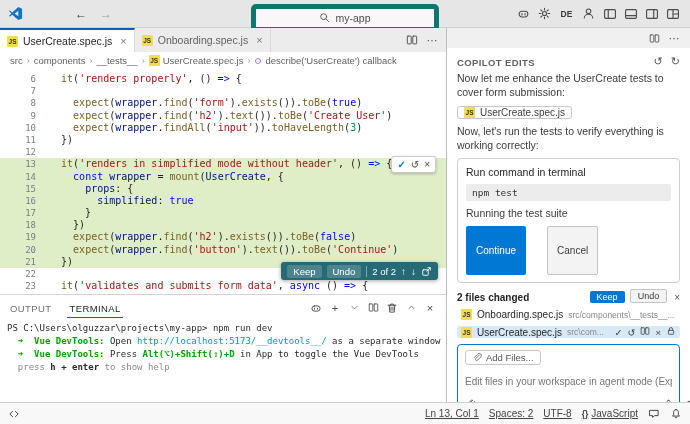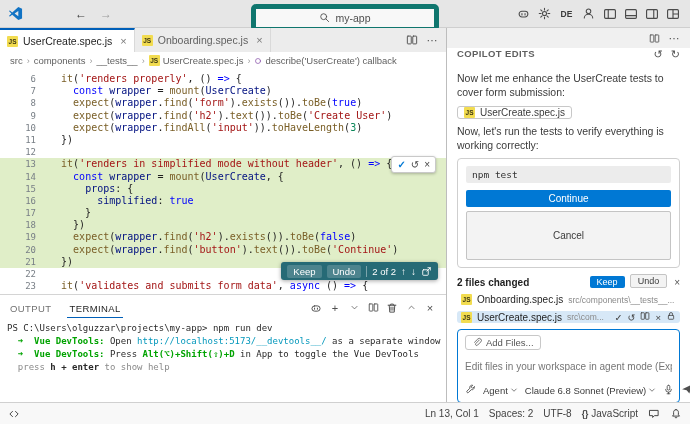--- a/index.html
+++ b/index.html
@@ -59,31 +59,31 @@
   .term-tab{font-size:9.5px;letter-spacing:.4px;color:#717171;padding:5px 2px 3px 2px;margin-right:14px;}
   .term-tab.active{color:#1f1f1f;border-bottom:1px solid #005fb8;}
   .term-actions{margin-left:auto;display:flex;align-items:center;gap:3px;color:#4f4f4f;}
   .term-body{flex:1;padding:2px 0 0 7px;font-family:"DejaVu Sans Mono",monospace;font-size:9px;line-height:13px;white-space:pre;overflow:hidden;}
   .term-row{height:13px;}
   .tt-d{color:#2a2a2a;}.tt-g{color:#00a300;}.tt-gb{color:#00a300;font-weight:bold;}.tt-c{color:#0598bc;}.tt-m{color:#8a8a8a;}.tt-b{color:#2a2a2a;font-weight:bold;}
 
   
   .side{flex:1;display:flex;flex-direction:column;background:#fff;min-width:0;}
   .side-strip{height:20px;flex:none;background:#f0f0f0;display:flex;align-items:center;justify-content:flex-end;gap:4px;padding:0 8px;color:#555;}
-  .side-head{height:20px;flex:none;display:flex;align-items:flex-start;padding:0 10px;}
+  .side-head{height:20px;flex:none;display:flex;align-items:flex-end;padding:0 10px;}
   .side-title{font-size:9.5px;font-weight:bold;letter-spacing:.4px;color:#5f5f5f;}
   .side-head-actions{margin-left:auto;display:flex;gap:8px;color:#4f4f4f;font-size:11px;}
   .side-body{flex:1;min-height:0;display:flex;flex-direction:column;padding:4px 10px 8px 10px;gap:6px;overflow:hidden;}
   .msg{font-size:10.5px;line-height:1.32;color:#3b3b3b;}
   .chip{display:inline-flex;align-items:center;gap:5px;border:1px solid #c8c8c8;border-radius:3px;height:17px;padding:0 6px;font-size:10px;color:#3b3b3b;align-self:flex-start;background:#fff;box-sizing:border-box;}
   .card{border:1px solid #cfcfcf;border-radius:4px;padding:7px 8px;display:flex;flex-direction:column;gap:6px;}
   .card-title{font-size:10.5px;color:#1f1f1f;}
   .cmdbox{background:#ececec;border-radius:2px;padding:3px 6px;font-family:"DejaVu Sans Mono",monospace;font-size:9.5px;color:#333;}
   .card-status{font-size:10.5px;color:#3b3b3b;}
-  .card-btns{display:flex;gap:4px;margin-top:1px;flex-direction:column;}
+  .card-btns{display:flex;gap:21px;margin-top:1px;}
   .btn{border-radius:2px;font-size:10px;padding:3px 10px;display:inline-flex;align-items:center;justify-content:center;box-sizing:border-box;}
   .btn.primary{background:#0078d4;color:#fff;}
   .btn.secondary{background:#f3f3f3;border:1px solid #c4c4c4;color:#3b3b3b;padding:18px 9px;}
   .btn.mini{font-size:9px;padding:1px 7px;}
   .files-head{display:flex;align-items:flex-end;gap:5px;}
   .files-label{font-size:10px;font-weight:bold;color:#1f1f1f;margin-right:auto;}
   .fh-close{color:#555;font-size:10px;margin-left:2px;}
   .file-row{display:flex;align-items:center;gap:5px;height:18px;padding:0 4px;border-radius:3px;font-size:10px;color:#1f1f1f;}
   .file-row.selected{background:#d7e8f7;}
   .fname{flex:none;}
@@ -92,21 +92,21 @@
   .chat{flex:none;border:1px solid #0078d4;border-radius:4px;padding:5px 7px;display:flex;flex-direction:column;gap:11px;margin-top:auto;}
   .chat-chip{display:inline-flex;align-items:center;gap:4px;border:1px solid #c8c8c8;border-radius:3px;height:15px;padding:0 6px;font-size:9.5px;color:#555;align-self:flex-start;box-sizing:border-box;}
   .chat-ph{font-size:10px;color:#767676;white-space:nowrap;overflow:hidden;}
   .chat-row{display:flex;align-items:center;gap:7px;color:#4f4f4f;}
   .picker{display:flex;align-items:center;gap:2px;font-size:9.5px;color:#3b3b3b;white-space:nowrap;}
   .chat-right{margin-left:auto;display:flex;align-items:center;gap:7px;}
 
   
   .statusbar{position:absolute;left:0;right:0;bottom:0;height:22px;background:#f8f8f8;border-top:1px solid #d0d0d0;display:flex;align-items:center;padding:0 8px;font-size:10px;color:#424242;box-sizing:border-box;}
   .sb-right{margin-left:auto;display:flex;align-items:center;gap:10px;}
-  .sb-item{display:flex;align-items:center;gap:3px;}
+  .sb-item{display:flex;align-items:center;gap:3px;text-decoration:underline;}
   .sb-braces{font-size:8.5px;font-weight:bold;}
 </style>
 </head>
 <body>
 
 <div class="app">
 
   <div class="titlebar">
     <span class="tb-logo">
       <svg class="f" width="15" height="15" viewBox="0 0 16 16">
@@ -215,21 +215,21 @@
                 <circle cx="8" cy="8" r="5"></circle>
               </svg>
             </span>
           <span>describe('UserCreate') callback</span>
         </span>
       </div>
 
       <div class="code-area">
         <div id="code-lines">
             <div class="code-row"><span class="gutter">6</span><span class="code-text"><span class="tk-p">  </span><span class="tk-f">it</span><span class="tk-p">(</span><span class="tk-s">'renders properly'</span><span class="tk-p">, () </span><span class="tk-k">=&gt;</span><span class="tk-p"> {</span></span></div>
-            <div class="code-row"><span class="gutter">7</span><span class="code-text"><span class="tk-p">    </span><span class="tk-k">const</span><span class="tk-p"> </span><span class="tk-v">wrapper</span><span class="tk-p"> = </span><span class="tk-f">mount</span><span class="tk-p">(</span><span class="tk-v">UserCreate</span><span class="tk-p">)</span></span></div>
+            <div class="code-row"><span class="gutter">7</span></div>
             <div class="code-row"><span class="gutter">8</span><span class="code-text"><span class="tk-p">    </span><span class="tk-f">expect</span><span class="tk-p">(</span><span class="tk-v">wrapper</span><span class="tk-p">.</span><span class="tk-f">find</span><span class="tk-p">(</span><span class="tk-s">'form'</span><span class="tk-p">).</span><span class="tk-f">exists</span><span class="tk-p">()).</span><span class="tk-f">toBe</span><span class="tk-p">(</span><span class="tk-k">true</span><span class="tk-p">)</span></span></div>
             <div class="code-row"><span class="gutter">9</span><span class="code-text"><span class="tk-p">    </span><span class="tk-f">expect</span><span class="tk-p">(</span><span class="tk-v">wrapper</span><span class="tk-p">.</span><span class="tk-f">find</span><span class="tk-p">(</span><span class="tk-s">'h2'</span><span class="tk-p">).</span><span class="tk-f">text</span><span class="tk-p">()).</span><span class="tk-f">toBe</span><span class="tk-p">(</span><span class="tk-s">'Create User'</span><span class="tk-p">)</span></span></div>
             <div class="code-row"><span class="gutter">10</span><span class="code-text"><span class="tk-p">    </span><span class="tk-f">expect</span><span class="tk-p">(</span><span class="tk-v">wrapper</span><span class="tk-p">.</span><span class="tk-f">findAll</span><span class="tk-p">(</span><span class="tk-s">'input'</span><span class="tk-p">)).</span><span class="tk-f">toHaveLength</span><span class="tk-p">(</span><span class="tk-n">3</span><span class="tk-p">)</span></span></div>
             <div class="code-row"><span class="gutter">11</span><span class="code-text"><span class="tk-p">  })</span></span></div>
             <div class="code-row"><span class="gutter">12</span><span class="code-text"></span></div>
             <div class="code-row added"><span class="gutter">13</span><span class="code-text"><span class="tk-p">  </span><span class="tk-f">it</span><span class="tk-p">(</span><span class="tk-s">'renders in simplified mode without header'</span><span class="tk-p">, () </span><span class="tk-k">=&gt;</span><span class="tk-p"> {</span></span></div>
             <div class="code-row added"><span class="gutter">14</span><span class="code-text"><span class="tk-p">    </span><span class="tk-k">const</span><span class="tk-p"> </span><span class="tk-v">wrapper</span><span class="tk-p"> = </span><span class="tk-f">mount</span><span class="tk-p">(</span><span class="tk-v">UserCreate</span><span class="tk-p">, {</span></span></div>
             <div class="code-row added"><span class="gutter">15</span><span class="code-text"><span class="tk-p">      </span><span class="tk-v">props</span><span class="tk-p">: {</span></span></div>
             <div class="code-row added"><span class="gutter">16</span><span class="code-text"><span class="tk-p">        </span><span class="tk-v">simplified</span><span class="tk-p">: </span><span class="tk-k">true</span></span></div>
             <div class="code-row added"><span class="gutter">17</span><span class="code-text"><span class="tk-p">      }</span></span></div>
@@ -326,21 +326,23 @@
         <div class="msg">Now let me enhance the UserCreate tests to cover form submission:</div>
 
         <div class="chip">
           <span class="jsbadge">JS</span>
           <span>UserCreate.spec.js</span>
         </div>
 
         <div class="msg">Now, let's run the tests to verify everything is working correctly:</div>
 
         <div class="card">
+          <div class="card-title">Run command in terminal</div>
           <div class="cmdbox">npm test</div>
+          <div class="card-status">Running the test suite</div>
           <div class="card-btns">
             <span class="btn primary">Continue</span>
             <span class="btn secondary">Cancel</span>
           </div>
         </div>
 
         <div class="files-head">
           <span class="files-label">2 files changed</span>
           <span class="btn primary mini">Keep</span>
           <span class="btn secondary mini">Undo</span>

